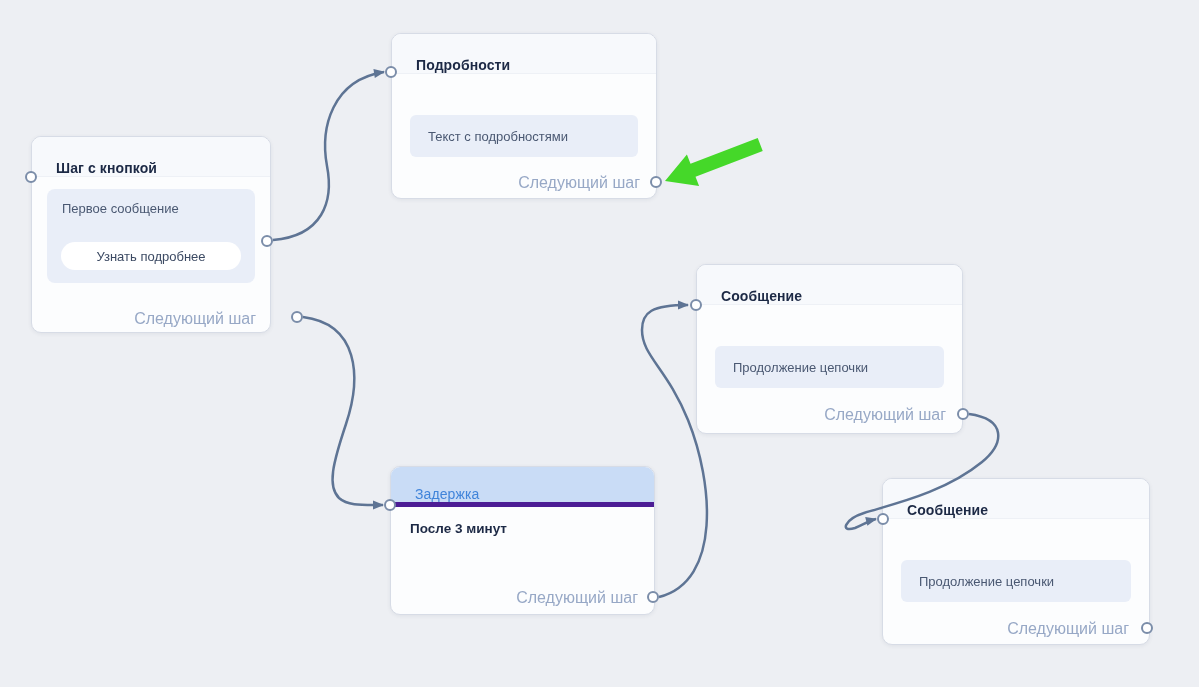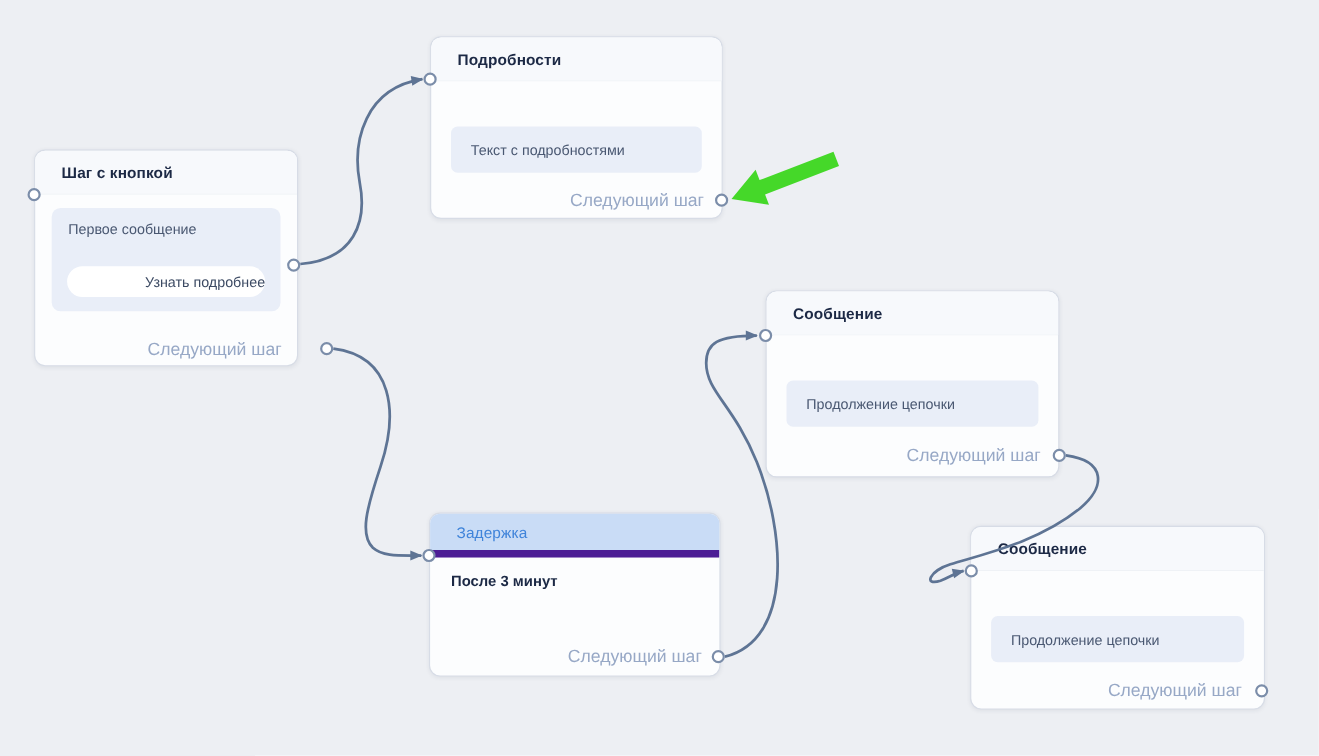--- a/index.html
+++ b/index.html
@@ -7,33 +7,33 @@
     --title:#1c2945; --box-bg:#e9eef8; --box-text:#4a5872; --muted:#97a8c6;
     --edge:#5e7494; --port-border:#7b8da9; --delay-header-bg:#c9dcf6;
     --delay-title:#4084da; --green:#45d829;
   }
   *{box-sizing:border-box;margin:0;padding:0;}
   body{font-family:"Liberation Sans", sans-serif;}
   .stage{position:relative;width:1199px;height:687px;background:var(--bg);overflow:hidden;}
 
   .node{position:absolute;background:var(--node-bg);border:1px solid var(--node-border);
         border-radius:10px;box-shadow:0 1px 4px rgba(30,42,73,.07);z-index:1;}
-  .node-header{height:40px;display:flex;align-items:center;padding:0 24px;
+  .node-header{height:40px;display:flex;align-items:flex-end;padding:0 24px;
         background:var(--header-bg);border-bottom:1px solid #eef1f6;border-radius:9px 9px 0 0;}
   .node-title{font-size:14px;font-weight:bold;color:var(--title);letter-spacing:.1px;}
-  .delay .node-header{background:var(--delay-header-bg);border-bottom:7px solid #4c1d95;}
+  .delay .node-header{background:var(--delay-header-bg);border-bottom:5px solid #4c1d95;}
   .delay .node-title{color:var(--delay-title);font-weight:normal;}
   .node-body{padding:12px 18px 0 18px;}
   .content-box{background:var(--box-bg);border-radius:6px;height:42px;display:flex;
         align-items:center;padding:0 18px;font-size:13px;color:var(--box-text);margin-top:29px;}
   .msg-group{background:var(--box-bg);border-radius:8px;padding:12px 14px 13px 14px;
         margin:0 -3px;}
   .msg-label{font-size:13px;color:var(--box-text);margin-bottom:26px;padding-left:1px;}
   .msg-button{background:#fff;border-radius:14px;height:28px;display:flex;align-items:center;
-        justify-content:flex-end;font-size:13px;color:#3c4a63;cursor:pointer;}
+        justify-content:center;font-size:13px;color:#3c4a63;cursor:pointer;}
   .body-text{font-size:13.5px;font-weight:bold;color:var(--title);padding:14px 0 0 19px;}
   .next-label{position:absolute;font-size:16px;color:var(--muted);line-height:16px;}
 
   .port{position:absolute;width:12px;height:12px;border:2px solid var(--port-border);
         border-radius:50%;background:#fff;z-index:3;cursor:crosshair;}
 
   svg.overlay{position:absolute;left:0;top:0;z-index:2;pointer-events:none;}
   .edge{fill:none;stroke:var(--edge);stroke-width:2.5;}
   .arrowhead{fill:var(--edge);}
   .green-arrow{fill:var(--green);}

